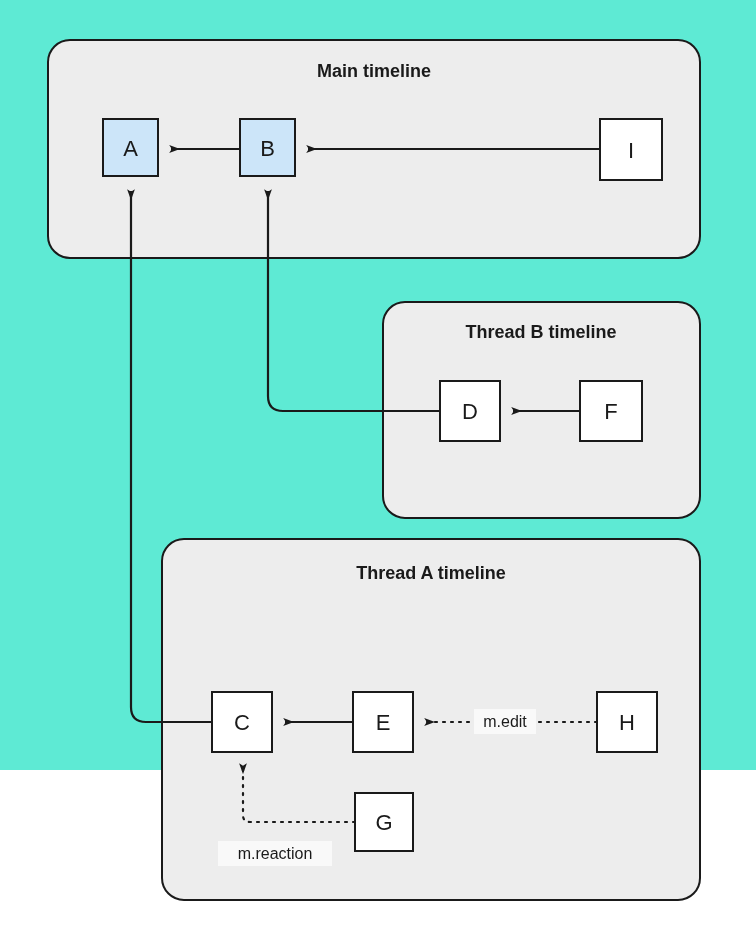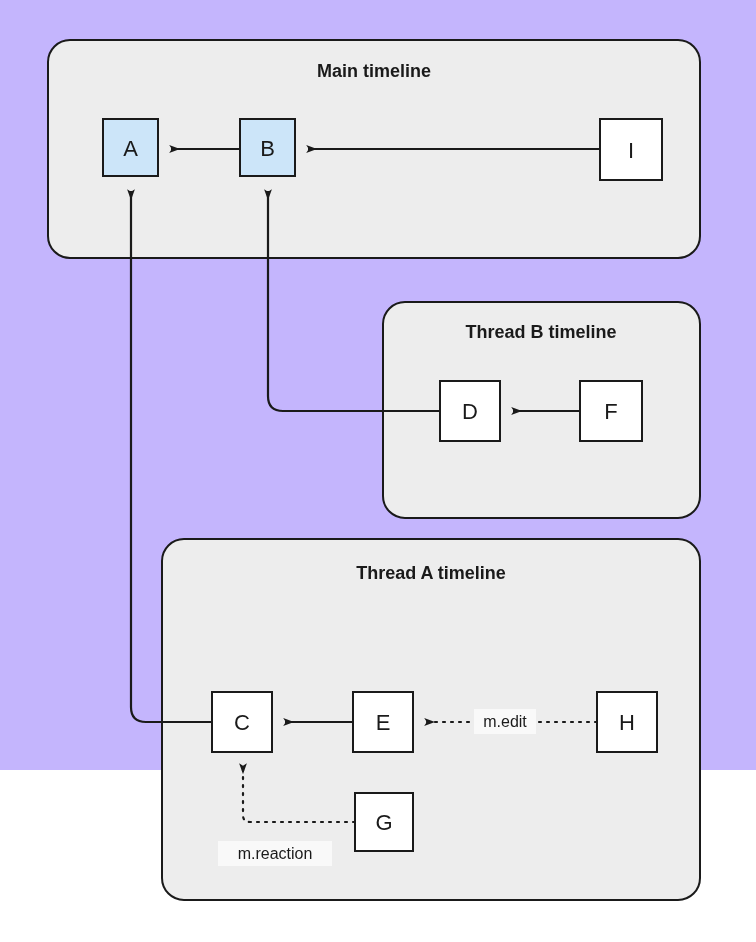--- a/index.html
+++ b/index.html
@@ -11,21 +11,21 @@
   body {
     font-family: "Liberation Sans", "DejaVu Sans", sans-serif;
     width: 756px;
     height: 942px;
     overflow: hidden;
   }
   #diagram-root {
     position: relative;
     width: 756px;
     height: 770px;
-    background: #c4b5fd;
+    background: #5eead4;
   }
   #diagram-svg {
     position: absolute;
     left: 0;
     top: 0;
     width: 756px;
     height: 942px;
     display: block;
   }
   .group-title {

